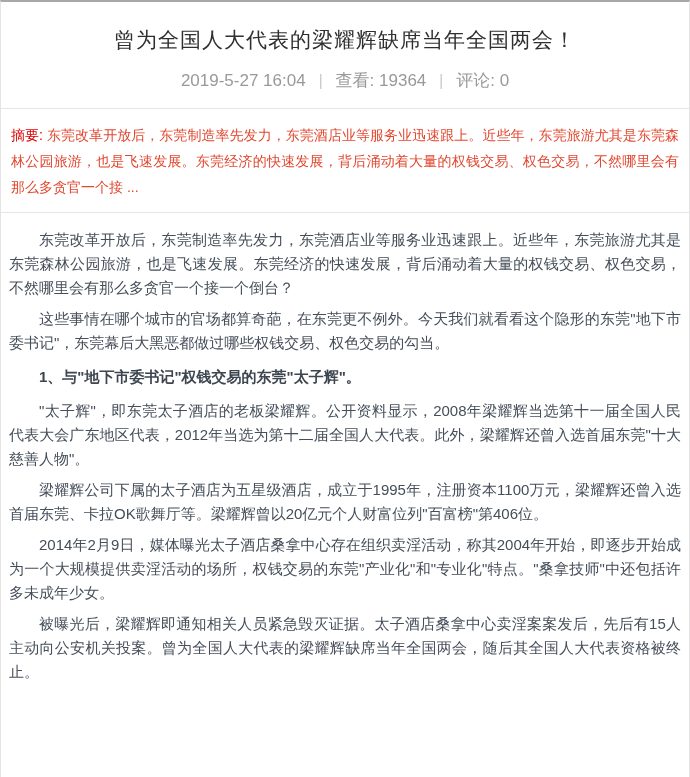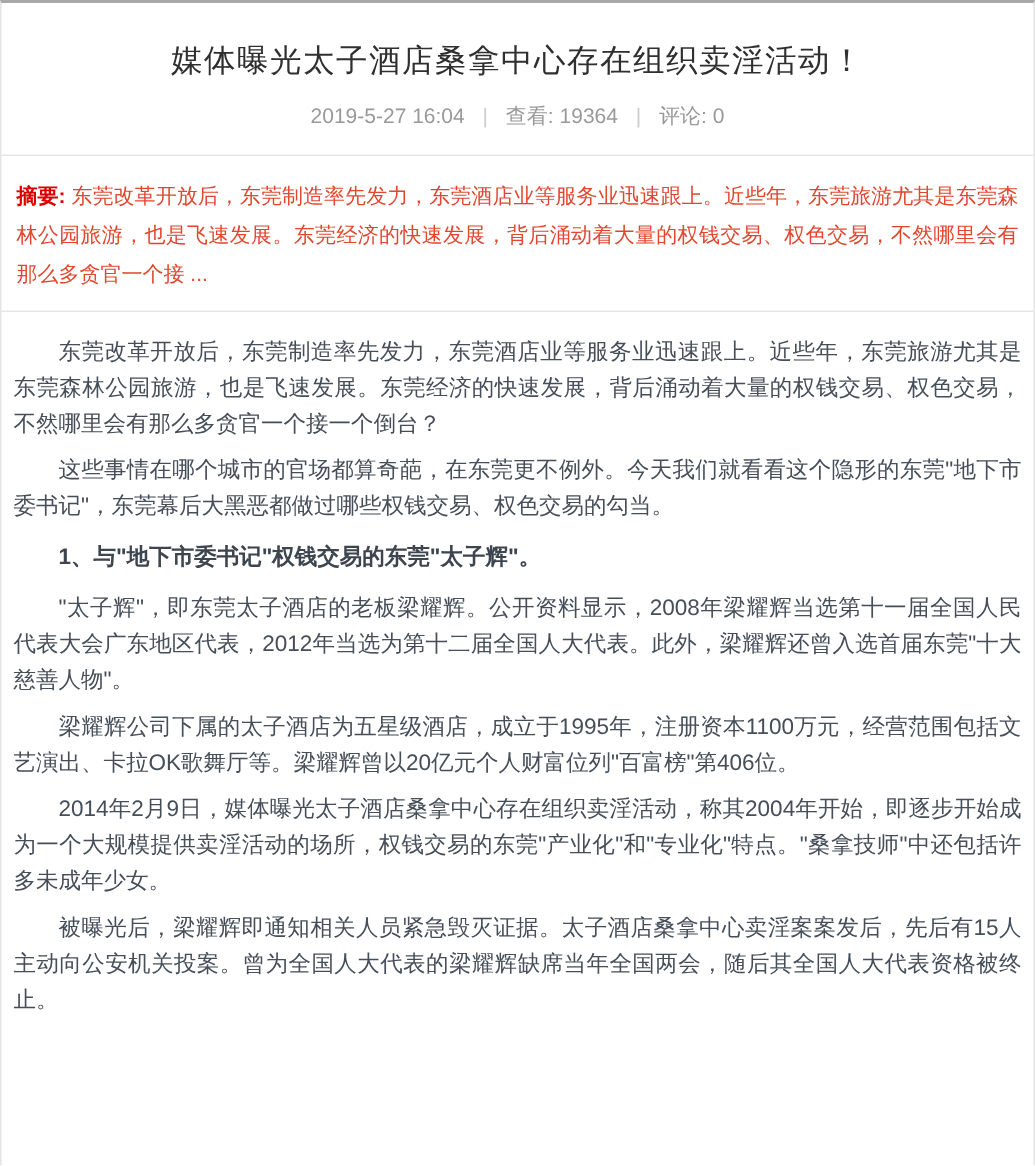--- a/index.html
+++ b/index.html
@@ -19,40 +19,40 @@
   }
   .article-header { text-align: center; padding-top: 24px; }
   .article-title {
     font-size: 21px;
     font-weight: 400;
     color: #2f2f2f;
     letter-spacing: 1px;
   }
   .article-meta {
     margin-top: 15px;
-    font-size: 14px;
+    font-size: 17px;
     color: #999999;
   }
   .article-meta .sep { color: #cccccc; margin: 0 8px; }
   .divider {
     border: none;
     border-top: 1px solid #e6e6e6;
     margin: 0;
   }
   .divider.top { margin-top: 16px; }
   .summary {
     padding: 13px 10px 12px 10px;
     font-size: 14px;
     line-height: 26px;
     color: #e1472f;
     text-align: justify;
   }
   .summary .summary-label {
     color: #dd0000;
-    font-weight: 700;
+    font-weight: 400;
   }
   .article-body {
     padding: 15px 8px 10px 8px;
   }
   .article-body p.para {
     font-size: 15px;
     line-height: 24px;
     color: #454e59;
     text-indent: 2em;
     margin-bottom: 7px;
@@ -64,21 +64,21 @@
     margin-top: 10px;
     margin-bottom: 10px;
   }
 </style>
 </head>
 <body>
 
 <div class="page">
 
   <div class="article-header">
-    <h1 class="article-title">媒体曝光太子酒店桑拿中心存在组织卖淫活动！</h1>
+    <h1 class="article-title">曾为全国人大代表的梁耀辉缺席当年全国两会！</h1>
 
     <div class="article-meta">
       <span>2019-5-27 16:04</span>
       <span class="sep">|</span>
       <span>查看:</span>
       <span>19364</span>
       <span class="sep">|</span>
       <span>评论:</span>
       <span>0</span>
     </div>
@@ -90,18 +90,18 @@
     <span class="summary-label">摘要</span><span class="summary-label">: </span><span>东莞改革开放后，东莞制造率先发力，东莞酒店业等服务业迅速跟上。近些年，东莞旅游尤其是东莞森林公园旅游，也是飞速发展。东莞经济的快速发展，背后涌动着大量的权钱交易、权色交易，不然哪里会有那么多贪官一个接 ...</span>
   </div>
 
   <hr class="divider">
 
   <div class="article-body" id="paragraphs">
       <p class="para">东莞改革开放后，东莞制造率先发力，东莞酒店业等服务业迅速跟上。近些年，东莞旅游尤其是东莞森林公园旅游，也是飞速发展。东莞经济的快速发展，背后涌动着大量的权钱交易、权色交易，不然哪里会有那么多贪官一个接一个倒台？</p>
       <p class="para">这些事情在哪个城市的官场都算奇葩，在东莞更不例外。今天我们就看看这个隐形的东莞"地下市委书记"，东莞幕后大黑恶都做过哪些权钱交易、权色交易的勾当。</p>
       <p class="para bold">1、与"地下市委书记"权钱交易的东莞"太子辉"。</p>
       <p class="para">"太子辉"，即东莞太子酒店的老板梁耀辉。公开资料显示，2008年梁耀辉当选第十一届全国人民代表大会广东地区代表，2012年当选为第十二届全国人大代表。此外，梁耀辉还曾入选首届东莞"十大慈善人物"。</p>
-      <p class="para">梁耀辉公司下属的太子酒店为五星级酒店，成立于1995年，注册资本1100万元，经营范围包括文艺演出、卡拉OK歌舞厅等。梁耀辉曾以20亿元个人财富位列"百富榜"第406位。</p>
+      <p class="para">梁耀辉公司下属的太子酒店为五星级酒店，成立于1995年，注册资本1100万元，梁耀辉还曾入选首届东莞、卡拉OK歌舞厅等。梁耀辉曾以20亿元个人财富位列"百富榜"第406位。</p>
       <p class="para">2014年2月9日，媒体曝光太子酒店桑拿中心存在组织卖淫活动，称其2004年开始，即逐步开始成为一个大规模提供卖淫活动的场所，权钱交易的东莞"产业化"和"专业化"特点。"桑拿技师"中还包括许多未成年少女。</p>
       <p class="para">被曝光后，梁耀辉即通知相关人员紧急毁灭证据。太子酒店桑拿中心卖淫案案发后，先后有15人主动向公安机关投案。曾为全国人大代表的梁耀辉缺席当年全国两会，随后其全国人大代表资格被终止。</p>
     </div>
 
 </div>
 
 </body></html>

